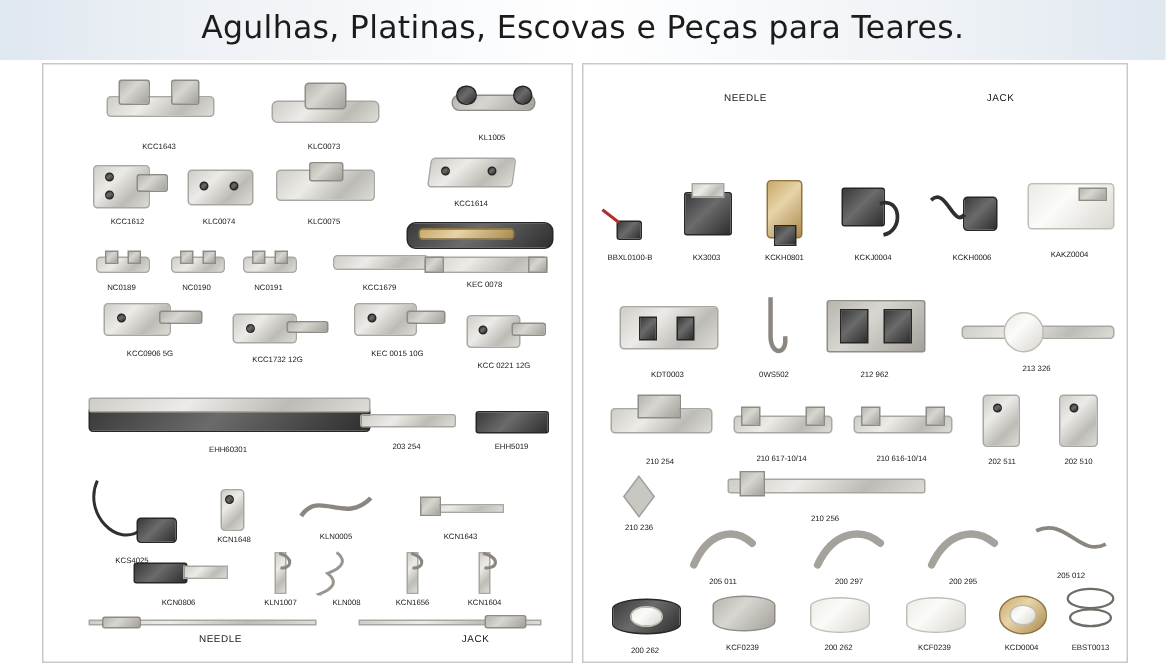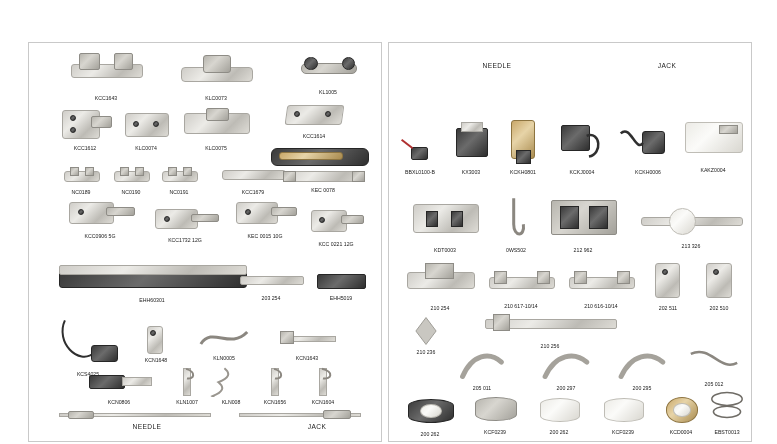--- a/index.html
+++ b/index.html
@@ -96,20 +96,23 @@
     background: linear-gradient(135deg, #ecebe6 0%, #fbfbf9 40%, #d9d7d0 100%);
     border: 0.5px solid #bfbdb6;
   }
   .rnd { border-radius: 50%; }
 </style>
 </head>
 <body>
 
 <div id="page">
 
+  <div id="header">
+    <div id="title">Agulhas, Platinas, Escovas e Peças para Teares.</div>
+  </div>
 
   <div class="panel" id="panel-left">
       <div class="part" style="left: 38px; top: 8px; width: 78px; height: 52px;">
         <div style="position: absolute; left: 0px; top: 0px; width: 78px; height: 43px;">
           <div class="shape metal" style="left:3.9000000000000004px;top:12.6px;width:70.2px;height:12.6px;border-radius:3px;"></div>
               <div class="shape metal-d" style="left:11.7px;top:2.1px;width:19.5px;height:14.7px;border-radius:2px;"></div>
               <div class="shape metal-d" style="left:46.8px;top:2.1px;width:17.16px;height:14.7px;border-radius:2px;"></div>
         </div>
         <div class="caption" style="top: 44px;">KCC1643</div>
       </div>

